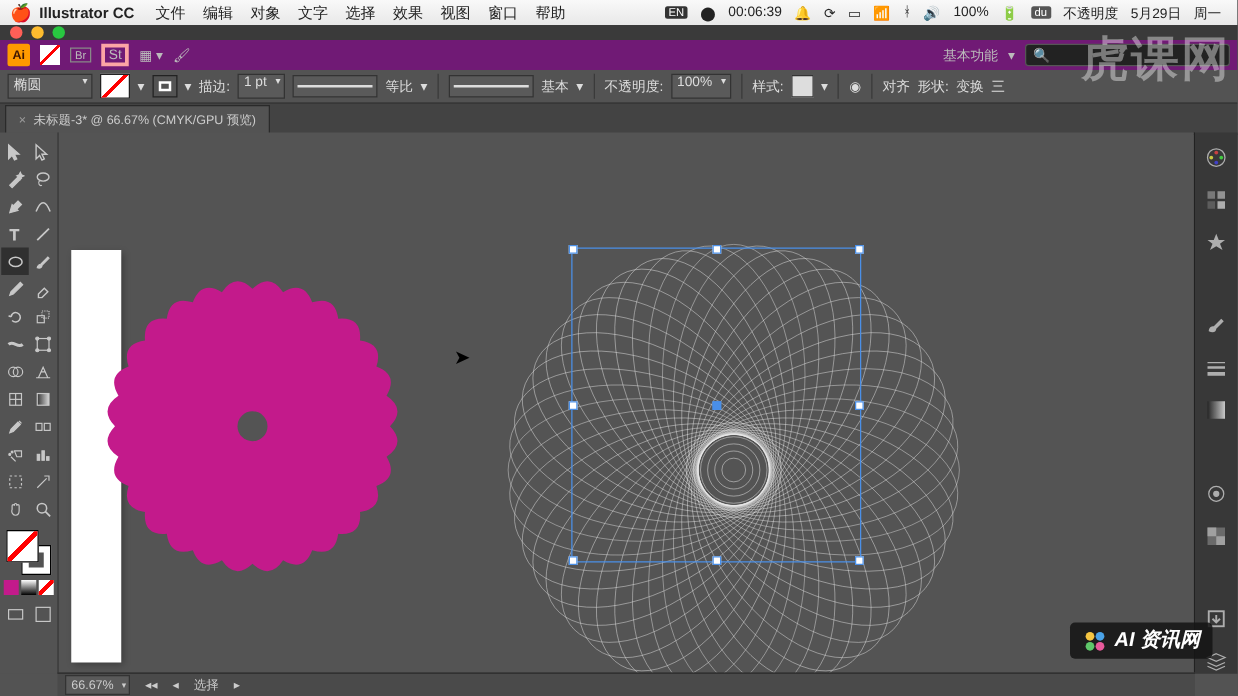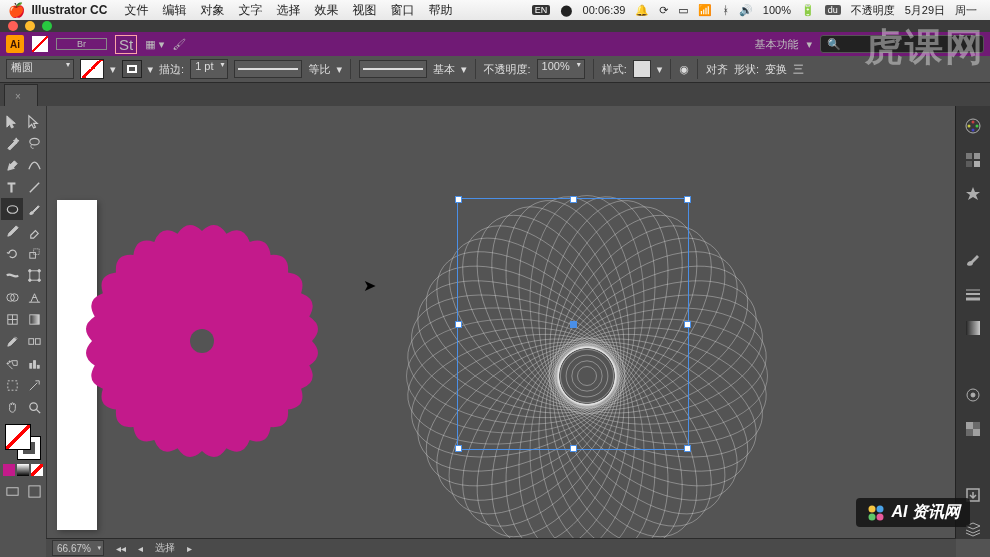--- a/index.html
+++ b/index.html
@@ -94,22 +94,22 @@
 
 <div class="win-buttons">
   <div class="wb r"></div>
   <div class="wb y"></div>
   <div class="wb g"></div>
 </div>
 
 <div class="appbar">
   <div class="ai-logo">Ai</div>
   <div class="swatch"></div>
-  <span style="border:1px solid #888;padding:0 20px;font-size:9px;">Br</span>
-  <span style="border:1px solid #fca5a5;padding:0 3px;font-size:15px;">St</span>
+  <span style="border:1px solid #888;padding:0 3px;font-size:9px;">Br</span>
+  <span style="border:3px solid #fca5a5;padding:0 3px;font-size:11px;">St</span>
   <span>▦ ▾</span>
   <span>🖌</span>
   <div class="right">
     <span>基本功能</span>
     <span>▾</span>
     <div class="search-field">
       <span style="margin-right:4px;">🔍</span>
       <span></span>
     </div>
   </div>
@@ -154,20 +154,21 @@
   <div class="g"></div>
   <span>对齐</span>
   <span>形状:</span>
   <span>变换</span>
   <span>三</span>
 </div>
 
 <div class="tabbar">
   <div class="tab">
     <span class="x">×</span>
+    <span>未标题-3* @ 66.67% (CMYK/GPU 预览)</span>
   </div>
 </div>
 
 <div class="workspace">
 
   <div class="toolbox">
     <div class="toolrow">
         <div class="tool">
           <svg viewBox="0 0 16 16">
             <path d="M2 2l0 12 3-3 2 4 2-1-2-4 4 0z"></path>

